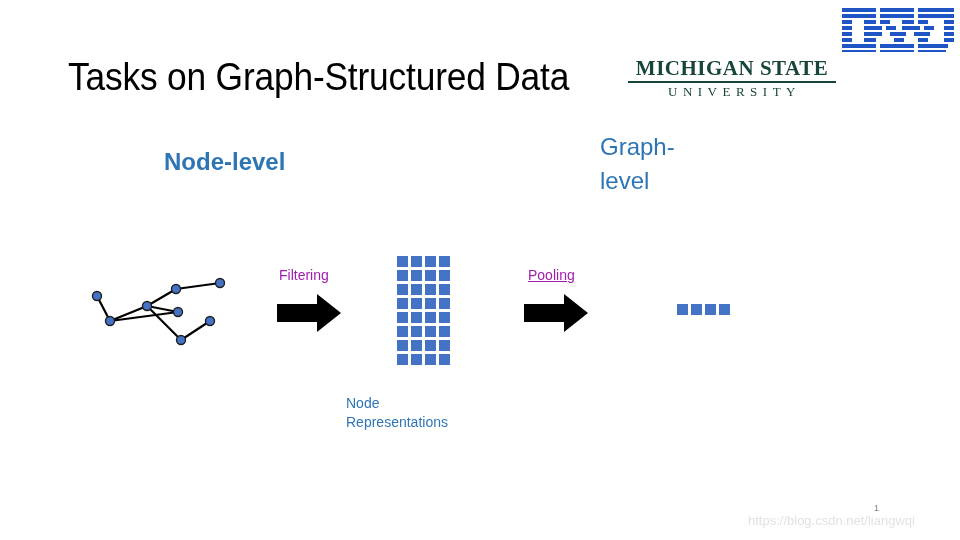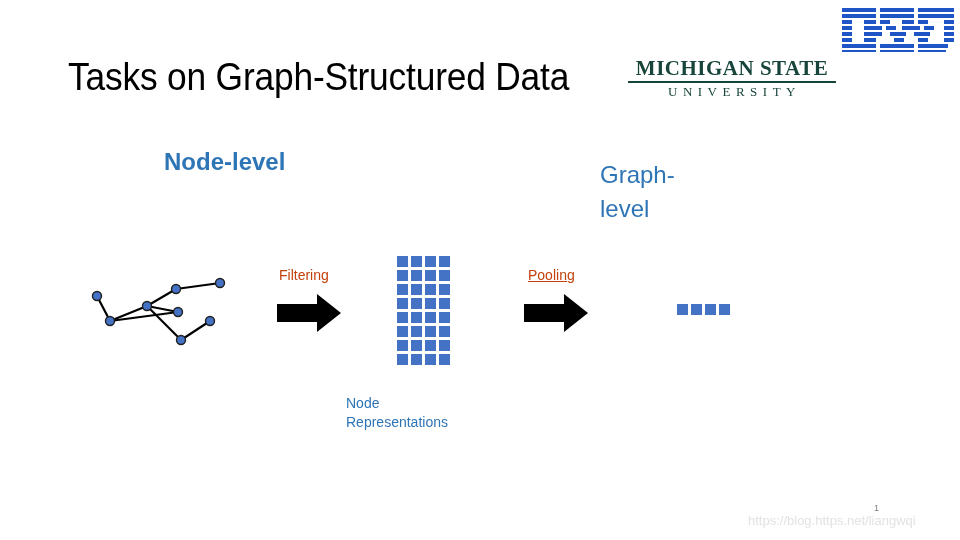--- a/index.html
+++ b/index.html
@@ -76,35 +76,35 @@
   }
 
   
   .section-heading {
     position: absolute;
     color: #2E75B6;
     font-size: 24px;
     line-height: 34px;
   }
   #heading-node { left: 164px; top: 145px; font-weight: bold; }
-  #heading-graph { left: 600px; top: 130px; width: 110px; margin-top: 28px; }
+  #heading-graph { left: 600px; top: 130px; width: 110px; }
 
   
   #graph-figure {
     position: absolute;
     left: 80px;
     top: 268px;
     width: 160px;
     height: 90px;
   }
 
   
   .step-label {
     position: absolute;
-    color: #c2410c;
+    color: #a21caf;
     font-size: 14px;
     white-space: nowrap;
   }
   #label-filtering { left: 279px; top: 267px; }
   #label-pooling  { left: 528px; top: 267px; text-decoration: underline; }
 
   .arrow-svg { position: absolute; }
   #arrow-filtering { left: 277px; top: 292px; }
   #arrow-pooling  { left: 524px; top: 292px; }
 
@@ -294,15 +294,15 @@
   <div id="graph-matrix" class="matrix" style="grid-template-columns: repeat(4, 11px); gap: 3px;">
       <div class="cell" style="width: 11px; height: 11px; background: rgb(68, 114, 196);"></div>
       <div class="cell" style="width: 11px; height: 11px; background: rgb(68, 114, 196);"></div>
       <div class="cell" style="width: 11px; height: 11px; background: rgb(68, 114, 196);"></div>
       <div class="cell" style="width: 11px; height: 11px; background: rgb(68, 114, 196);"></div>
     </div>
 
   <div id="caption-node" class="caption">Node Representations</div>
 
   <div id="page-number">1</div>
-  <div id="watermark">https://blog.https.net/liangwqi</div>
+  <div id="watermark">https://blog.csdn.net/liangwqi</div>
 
 </div>
 
 </body></html>

